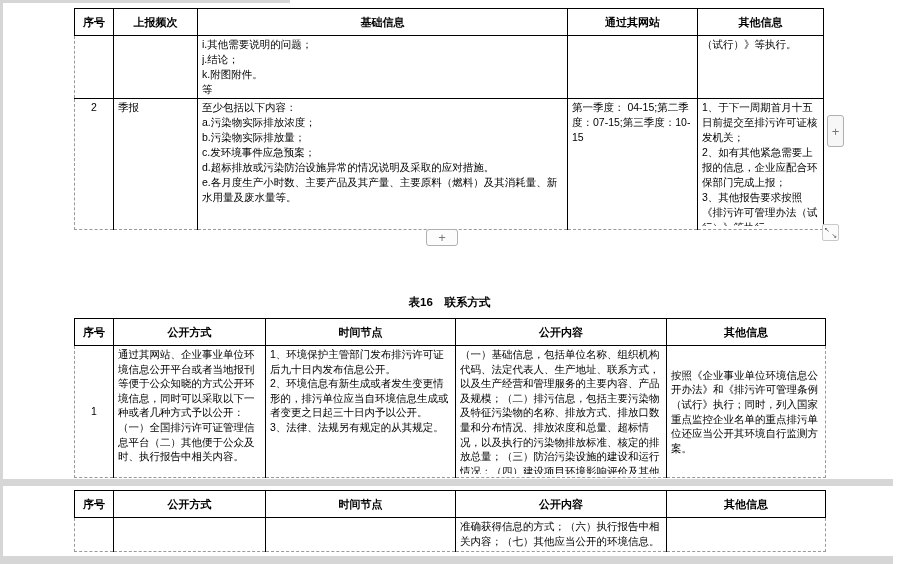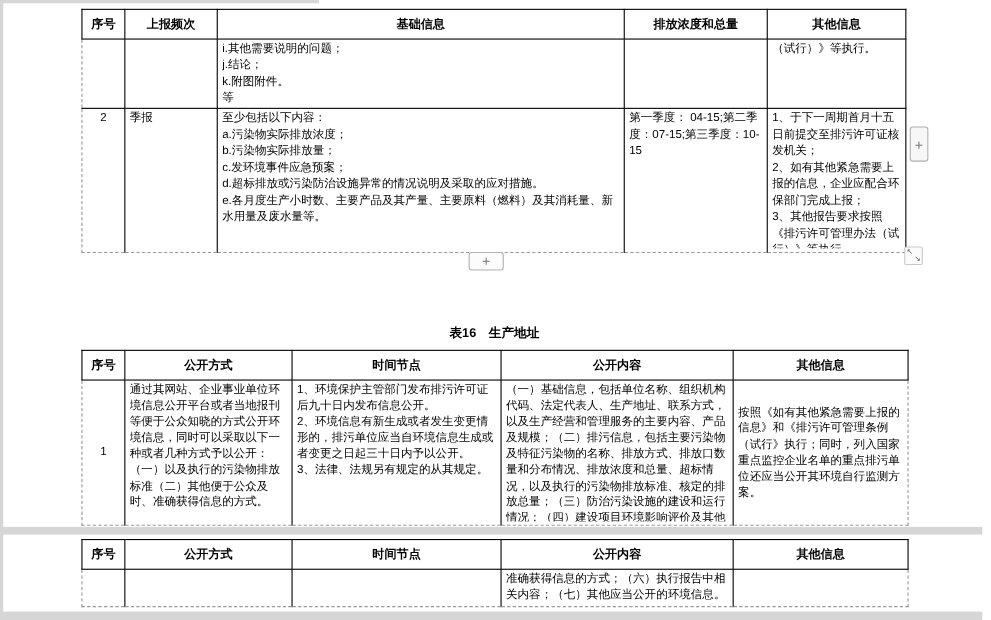--- a/index.html
+++ b/index.html
@@ -97,21 +97,21 @@
         <col style="width:84px">
         <col style="width:370px">
         <col style="width:130px">
         <col style="width:126px">
     </colgroup>
     <thead>
       <tr>
         <th>序号</th>
         <th>上报频次</th>
         <th>基础信息</th>
-        <th>排放浓度和总量</th>
+        <th>通过其网站</th>
         <th>其他信息</th>
       </tr>
     </thead>
     <tbody>
       <tr class="r1">
         <td class="seq">
             <div class="cb pre"></div>
           </td>
         <td>
             <div class="cb pre"></div>
@@ -160,21 +160,21 @@
       <span>+</span>
     </div>
   <div class="ctl ctl-row">
       <span>+</span>
     </div>
   <div class="handle">
     <span class="nw">↖</span>
     <span class="se">↘</span>
   </div>
 
-  <div class="caption">表16　生产地址</div>
+  <div class="caption">表16　联系方式</div>
 
   <table class="t2">
     <colgroup>
       <col style="width:39px">
         <col style="width:152px">
         <col style="width:190px">
         <col style="width:211px">
         <col style="width:159px">
     </colgroup>
     <thead>
@@ -185,32 +185,32 @@
         <th>公开内容</th>
         <th>其他信息</th>
       </tr>
     </thead>
     <tbody>
       <tr class="r1">
         <td class="midseq">
             <div class="cb">1</div>
           </td>
         <td>
-            <div class="cb lh14">通过其网站、企业事业单位环境信息公开平台或者当地报刊等便于公众知晓的方式公开环境信息，同时可以采取以下一种或者几种方式予以公开：（一）以及执行的污染物排放标准（二）其他便于公众及时、准确获得信息的方式。</div>
+            <div class="cb lh14">通过其网站、企业事业单位环境信息公开平台或者当地报刊等便于公众知晓的方式公开环境信息，同时可以采取以下一种或者几种方式予以公开：（一）全国排污许可证管理信息平台（二）其他便于公众及时、执行报告中相关内容。</div>
           </td>
         <td>
             <div class="cb pre lh14">1、环境保护主管部门发布排污许可证后九十日内发布信息公开。
 2、环境信息有新生成或者发生变更情形的，排污单位应当自环境信息生成或者变更之日起三十日内予以公开。
 3、法律、法规另有规定的从其规定。</div>
           </td>
         <td>
             <div class="cb lh14">（一）基础信息，包括单位名称、组织机构代码、法定代表人、生产地址、联系方式，以及生产经营和管理服务的主要内容、产品及规模；（二）排污信息，包括主要污染物及特征污染物的名称、排放方式、排放口数量和分布情况、排放浓度和总量、超标情况，以及执行的污染物排放标准、核定的排放总量；（三）防治污染设施的建设和运行情况；（四）建设项目环境影响评价及其他环境保护行政许可情况；（五）突</div>
           </td>
         <td class="mid">
-            <div class="cb lh14">按照《如有其他紧急需要上报的信息》和《排污许可管理条例（试行》执行；同时，列入国家重点监控企业名单的重点排污单位还应当公开其环境自行监测方案。</div>
+            <div class="cb lh14">按照《企业事业单位环境信息公开办法》和《排污许可管理条例（试行》执行；同时，列入国家重点监控企业名单的重点排污单位还应当公开其环境自行监测方案。</div>
           </td>
       </tr>
     </tbody>
   </table>
 
   <table class="t3">
     <colgroup>
       <col style="width:39px">
         <col style="width:152px">
         <col style="width:190px">

